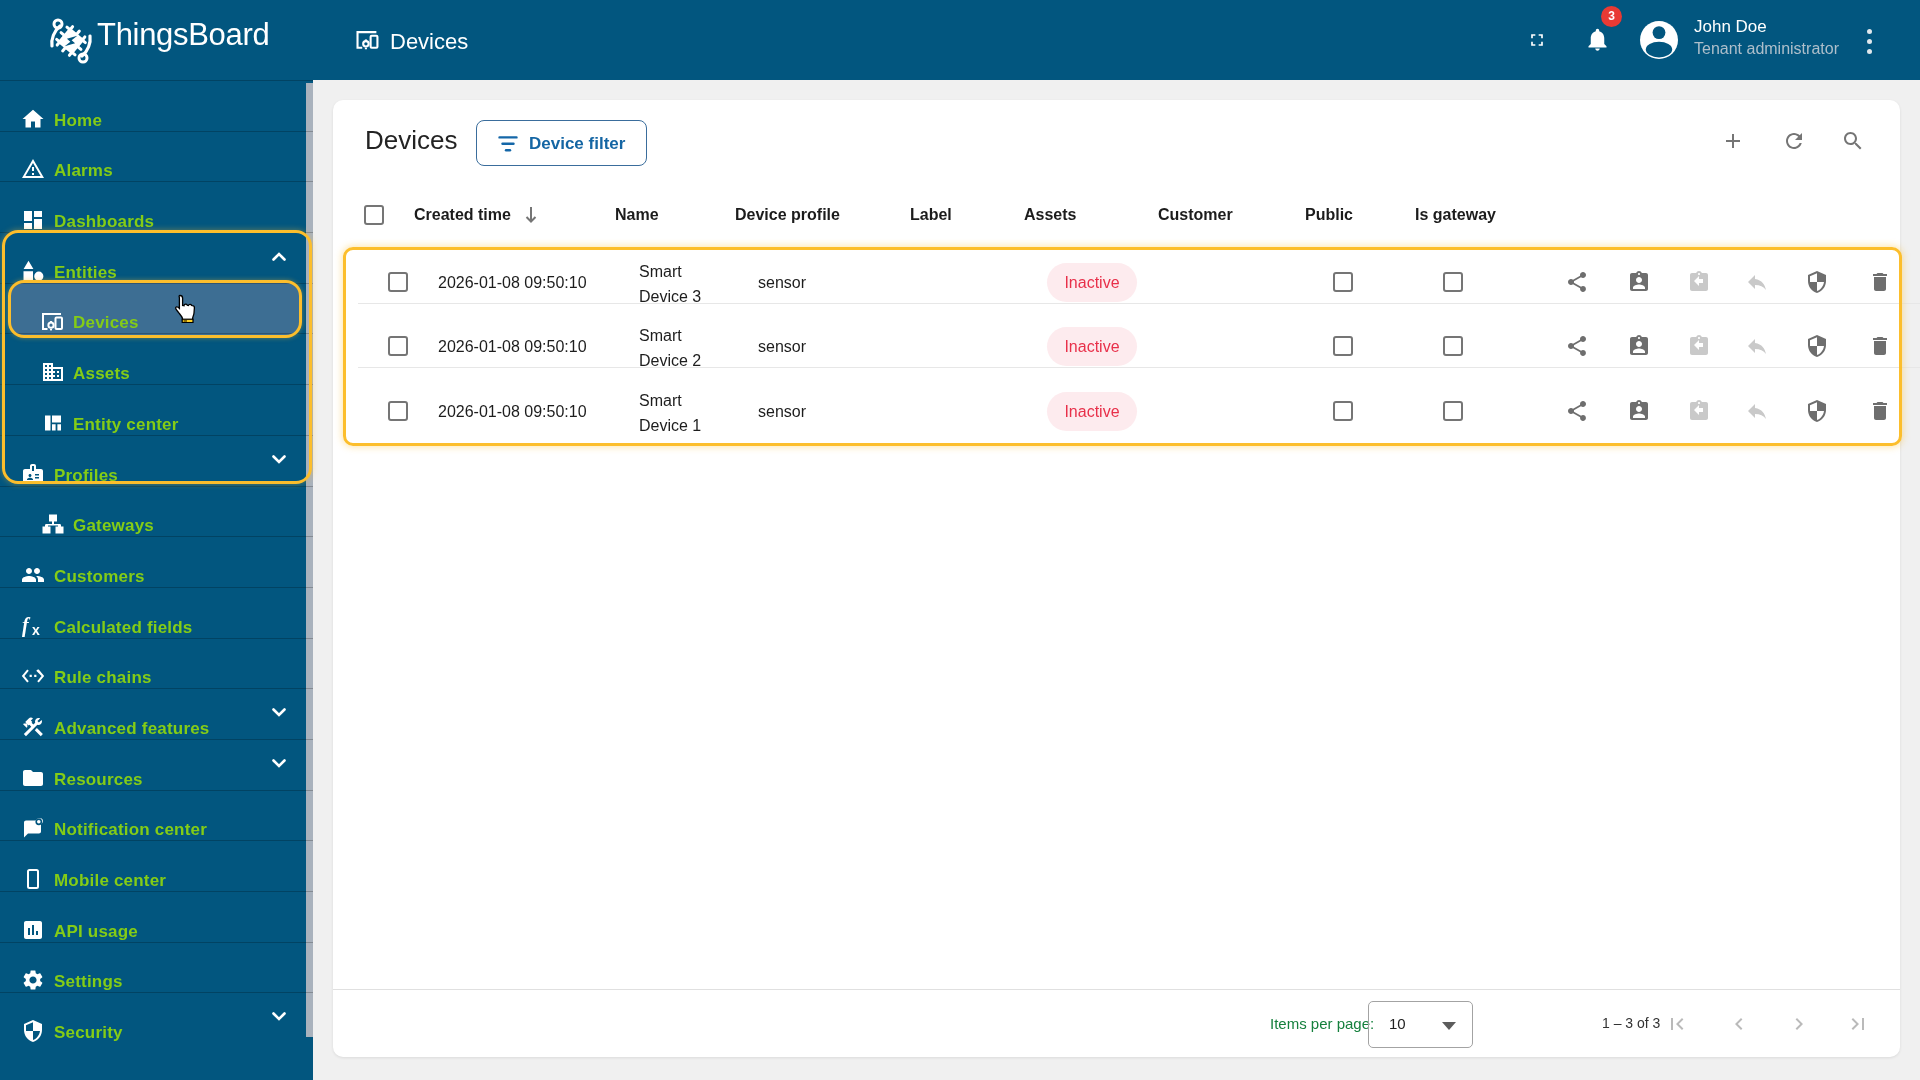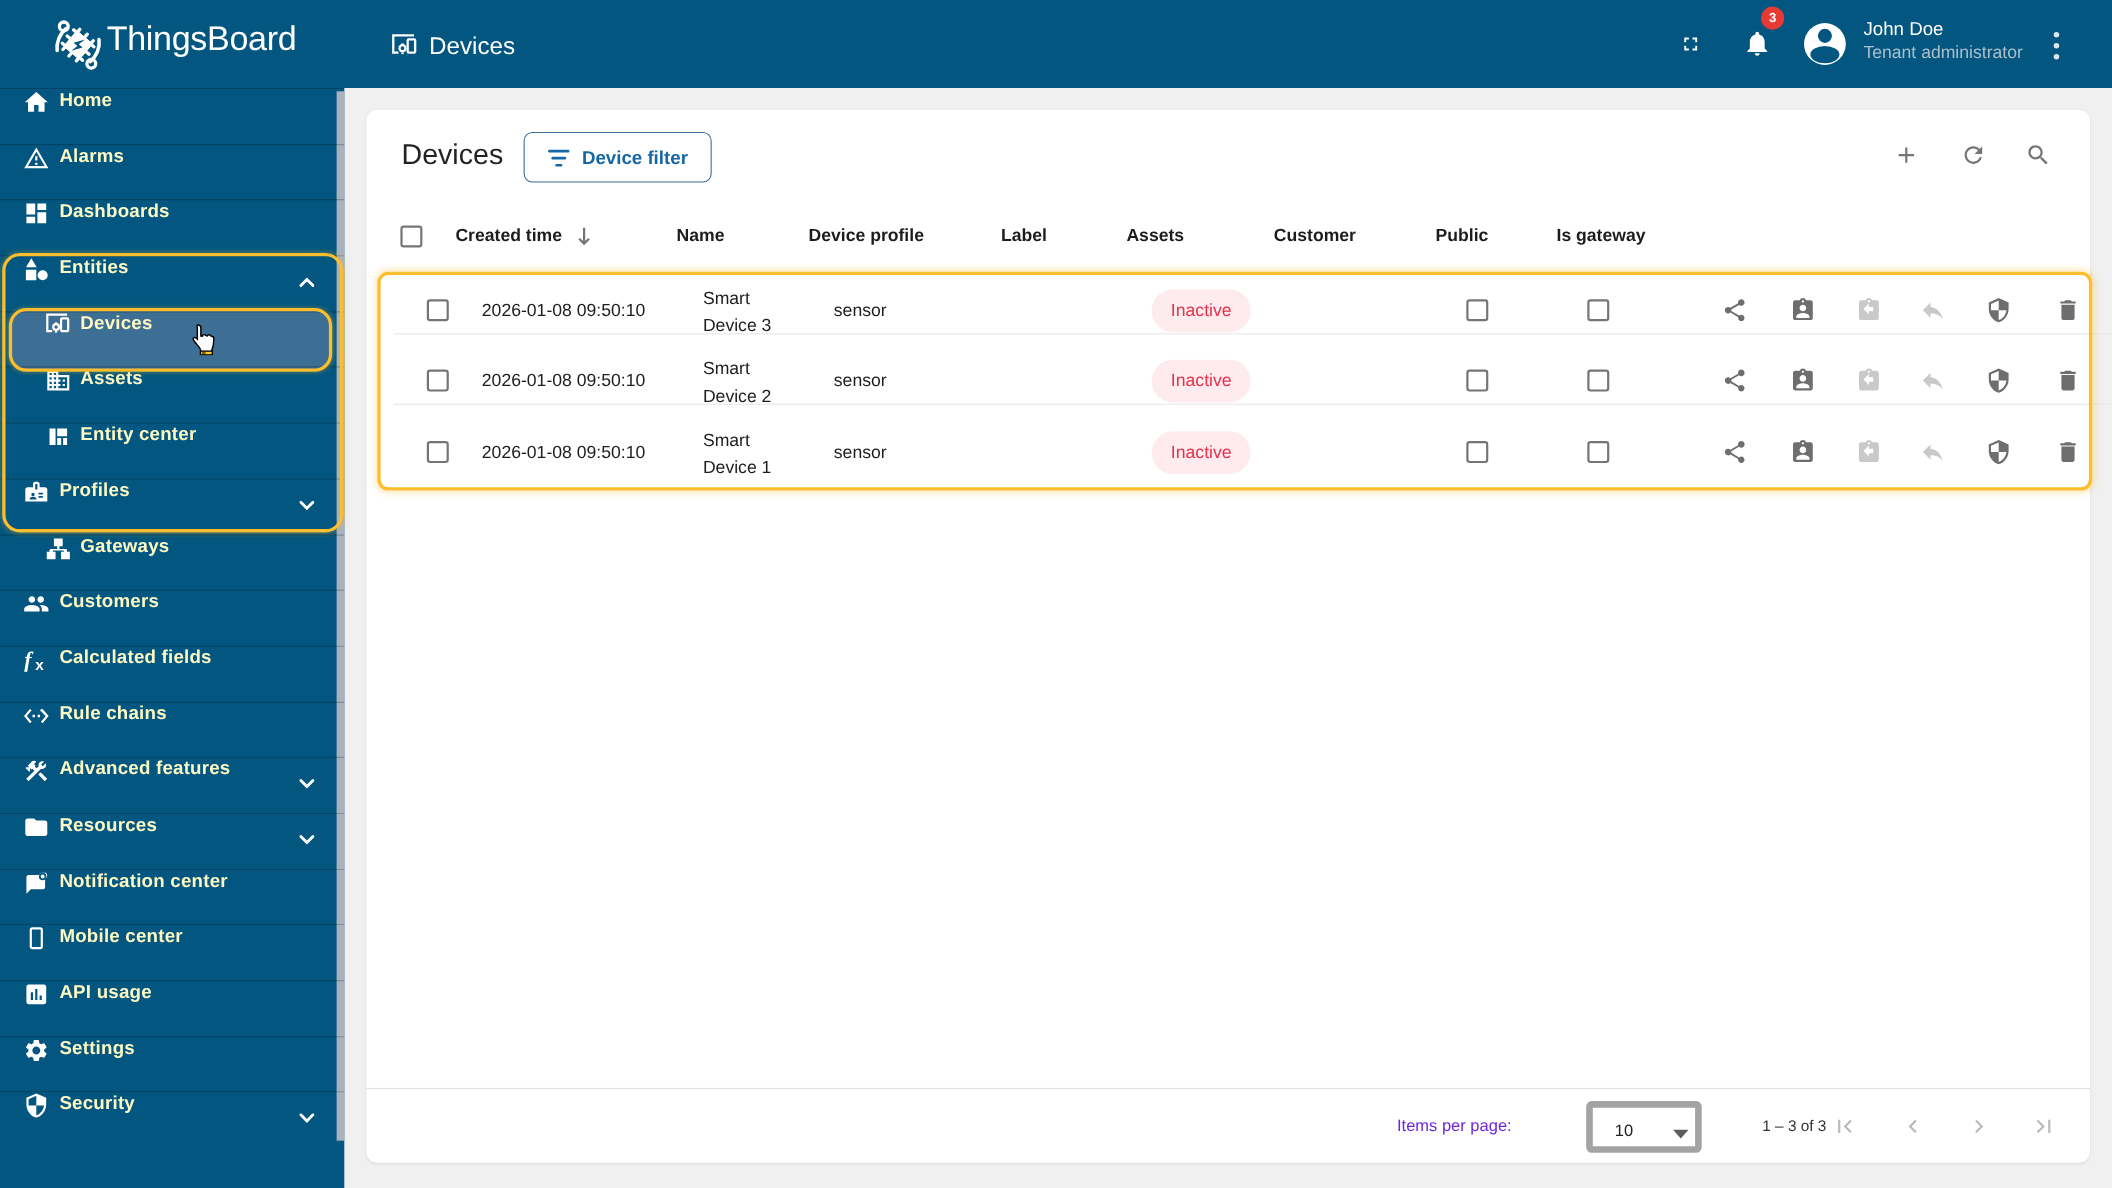--- a/index.html
+++ b/index.html
@@ -16,22 +16,22 @@
 #badge { position:absolute; left:1601px; top:6px; width:21px; height:21px; border-radius:50%;
   background:#e83a34; color:#fff; font-size:12px; font-weight:bold; text-align:center; line-height:21px; }
 #avatar { position:absolute; left:1640px; top:21px; width:38px; height:38px; border-radius:50%; background:#fff; overflow:hidden; }
 #uname { position:absolute; left:1694px; top:17px; color:#fff; font-size:17px; }
 #urole { position:absolute; left:1694px; top:40px; color:#aebfcb; font-size:16px; }
 #dots { position:absolute; left:1867px; top:24px; }
 #dots div { width:5px; height:5px; border-radius:50%; background:#dfe7ec; margin:5px auto; }
 
 #side { position:absolute; left:0; top:80px; width:313px; height:1000px; background:#02567f; z-index:10; }
 #sbthumb { position:absolute; left:306px; top:3px; width:7px; height:954px; background:#a9b2bd; }
-.mi { height:50.7px; display:flex; align-items:flex-start; border-top:1px solid rgba(0,0,0,0.22);
-  color:#fef9c3; position:relative; z-index:2; }
+.mi { height:50.7px; display:flex; align-items:flex-end; border-top:1px solid rgba(0,0,0,0.22);
+  color:#84cc16; position:relative; z-index:2; }
 .mi:first-child { border-top:none; }
 .mi svg.ic { margin-left:21px; flex:none; }
 .mi .t { margin-left:9px; font-size:17px; font-weight:bold; letter-spacing:0.2px; }
 .mi.sub svg.ic { margin-left:41px; } .mi.sub .t { margin-left:8px; }
 .chev { position:absolute; right:27px; top:50%; margin-top:-6px; }
 #selbg { position:absolute; left:10px; top:202px; width:290px; height:54px; background:#3d6e93; border-radius:12px; z-index:1; }
 #ring1 { position:absolute; left:2px; top:150px; width:310px; height:254px; border:3px solid #fcbe2c;
   border-radius:16px; box-shadow:0 0 6px rgba(252,190,44,0.4); z-index:4; pointer-events:none; }
 #ring2 { position:absolute; left:8px; top:200px; width:294px; height:58px; border:3px solid #fcbe2c;
   border-radius:16px; box-shadow:0 0 5px rgba(252,190,44,0.4); z-index:4; pointer-events:none; }
@@ -52,22 +52,22 @@
 #ring3 { position:absolute; left:10px; top:147px; width:1559px; height:199px; border:3px solid #fcbe2c;
   border-radius:10px; box-shadow:0 0 7px 1px rgba(252,190,44,0.4); z-index:9; pointer-events:none; }
 .row { position:absolute; left:0; width:1567px; height:54px;margin-left:24px; }
 .row .sep { position:absolute; left:1px; right:1px; bottom:0; height:1px; background:#e7e7e7; }
 .cell { position:absolute; font-size:16px; color:#1d1d1d; white-space:nowrap; }
 .pill { position:absolute; left:690px; width:90px; height:39px; border-radius:20px; background:#fdebee;
   color:#e8304a; font-size:16px; text-align:center; line-height:39px; }
 .aicon { position:absolute; }
 
 #pgbar { position:absolute; left:0px; top:889px; width:1567px; height:68px; border-top:1px solid #e0e0e0; }
-#ipp { position:absolute; left:937px; top:25px; font-size:15px; color:#6d28d9; }
-#psel { position:absolute; left:1109px; top:11px; width:105px; height:47px; border:6px solid #a3a3a3; border-radius:5px; }
+#ipp { position:absolute; left:937px; top:25px; font-size:15px; color:#15803d; }
+#psel { position:absolute; left:1035px; top:11px; width:105px; height:47px; border:1px solid #a3a3a3; border-radius:5px; }
 #psel .v { position:absolute; left:20px; top:13px; font-size:15px; color:#222; }
 #psel .tri { position:absolute; left:73px; top:20px; width:0; height:0; border-left:7px solid transparent;
   border-right:7px solid transparent; border-top:8px solid #5c5c5c; }
 #range { position:absolute; left:1269px; top:25px; font-size:14px; color:#333; }
 .nav { position:absolute; top:22px; color:#bababa; }
 </style>
 </head>
 <body>
 <div id="hdr">
   <svg id="logo" width="46" height="48" viewBox="0 0 46 48">

